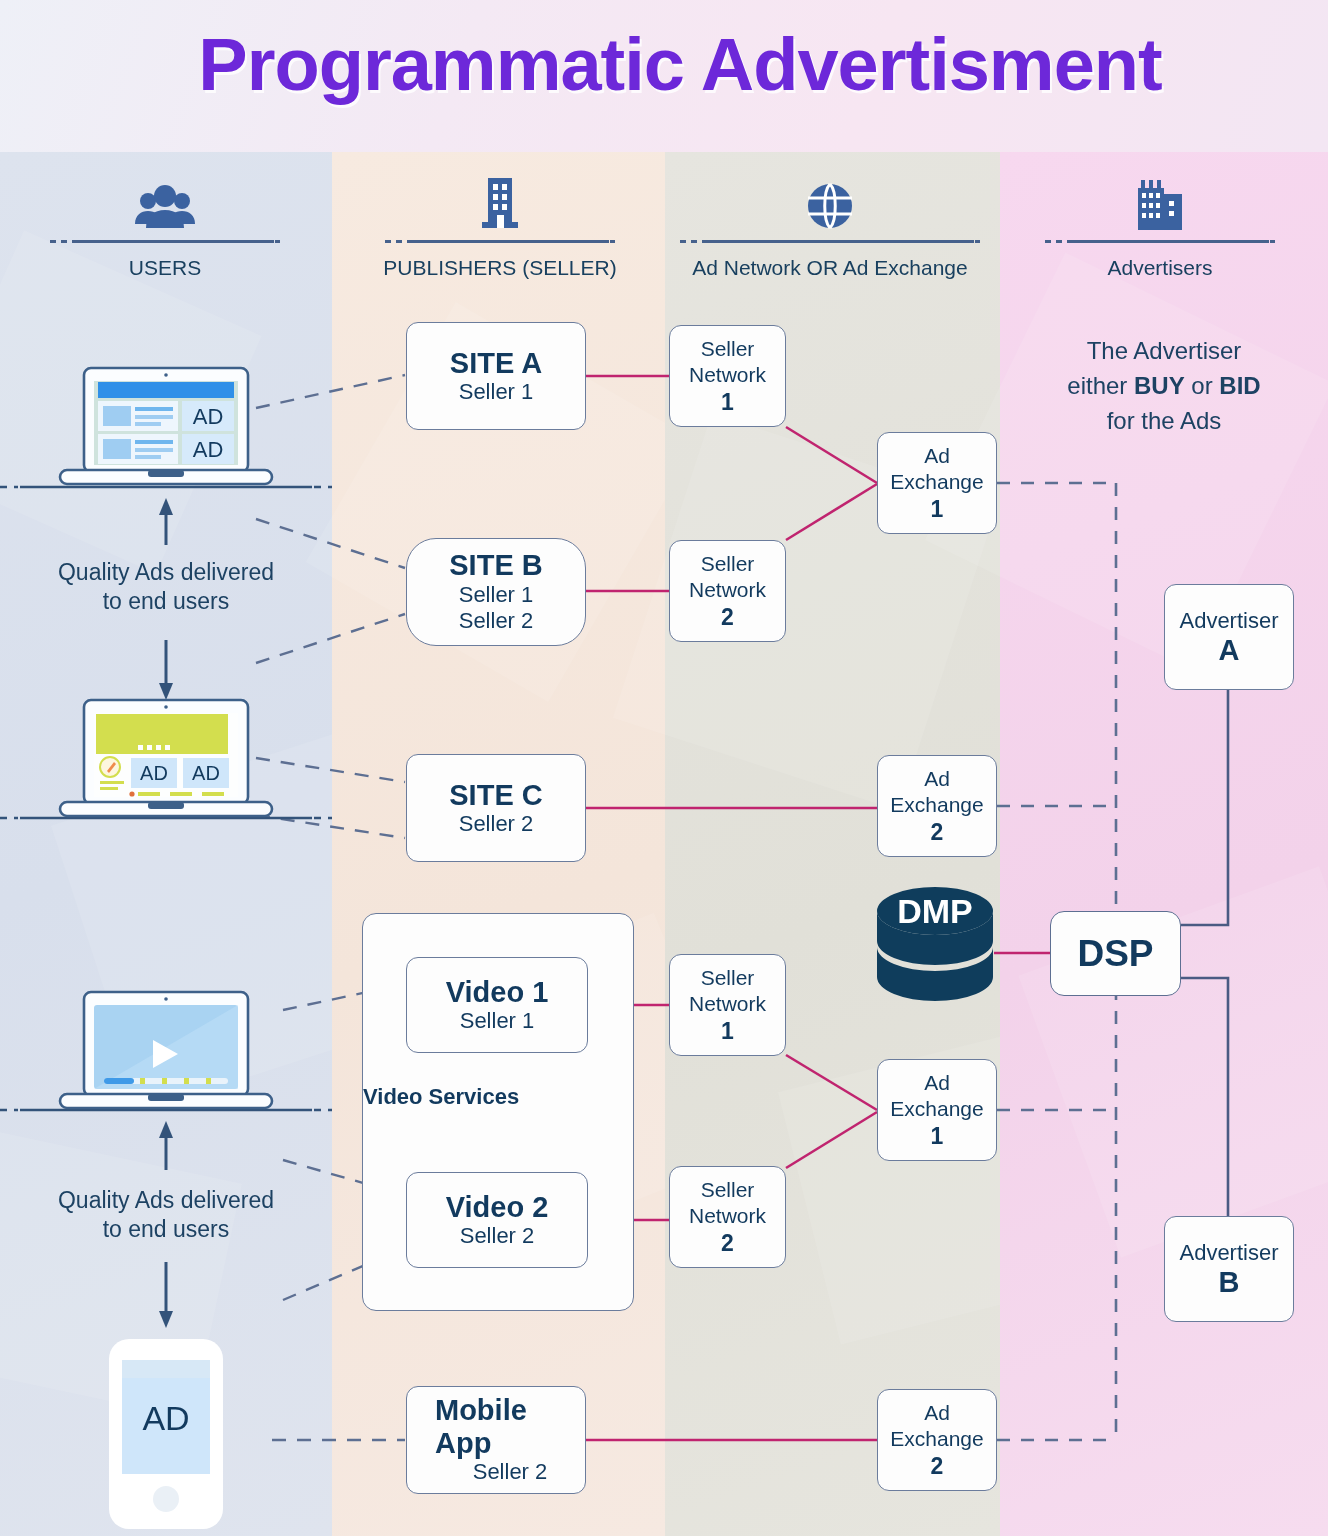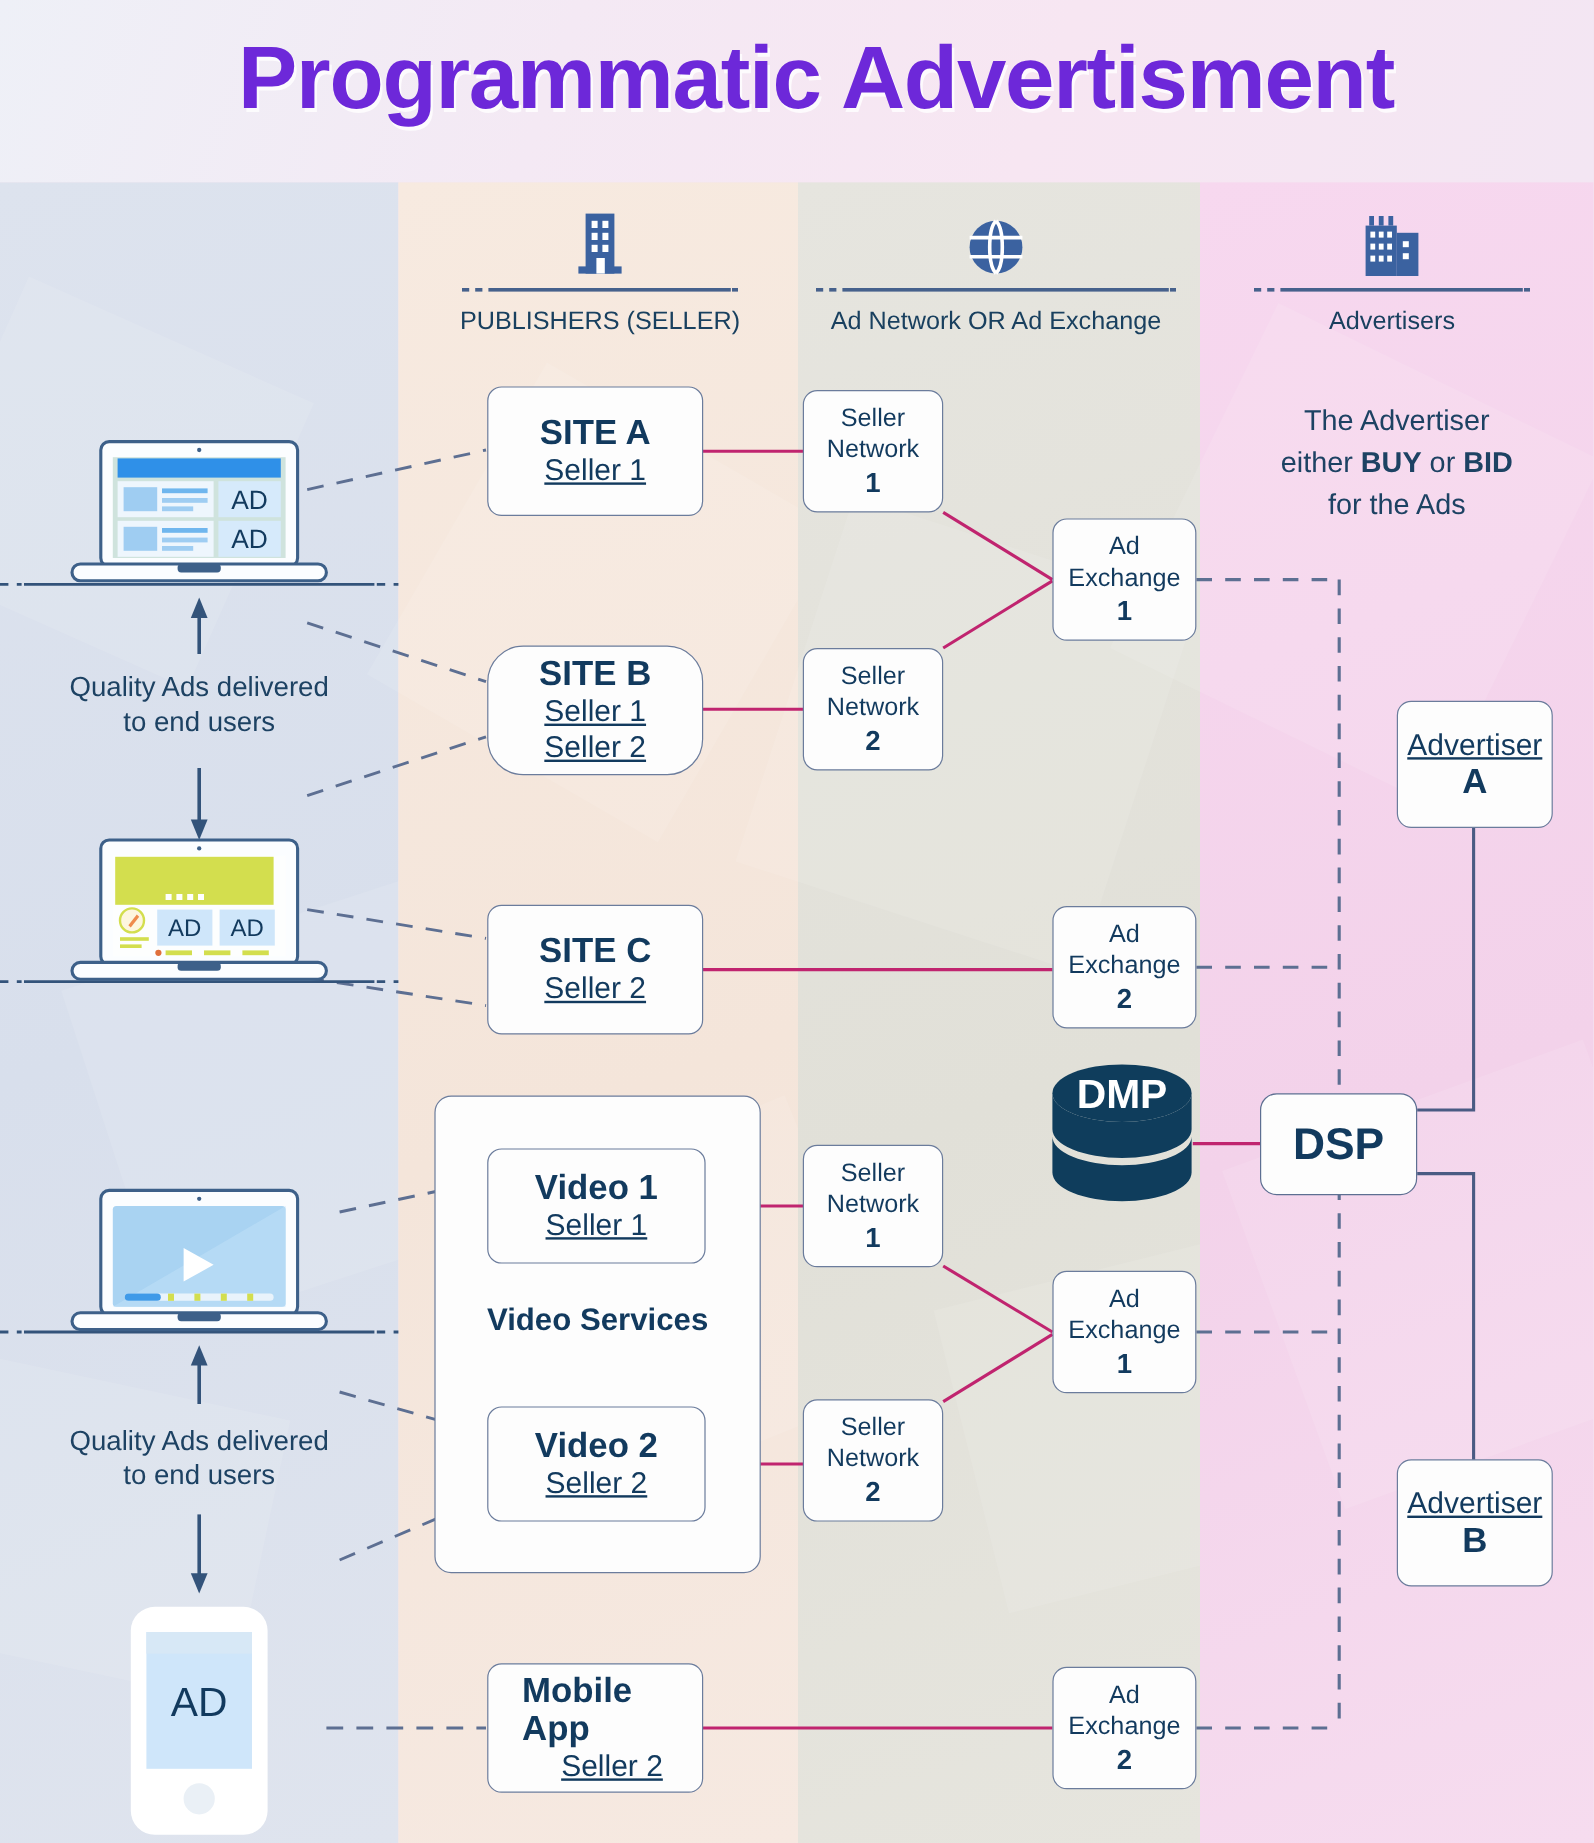--- a/index.html
+++ b/index.html
@@ -37,27 +37,27 @@
   .hdr .rule .d1{position:absolute;left:0;top:4px;width:6px;height:3px;background:#46618c;}
   .hdr .rule .d2{position:absolute;left:11px;top:4px;width:6px;height:3px;background:#46618c;}
   .hdr .rule .d3{position:absolute;right:0;top:4px;width:5px;height:3px;background:#46618c;}
   .hdr .lbl{margin-top:10px;font-size:21px;color:#19405f;font-weight:500;white-space:nowrap;}
 
   
   .node{position:absolute;background:#fdfdfd;border:1.6px solid #6b7c9c;border-radius:12px;
         box-sizing:border-box;display:flex;flex-direction:column;align-items:center;
         justify-content:center;color:#123a5e;z-index:5;}
   .node .t1{font-size:29px;font-weight:bold;line-height:1.12;}
-  .node .t2{font-size:25px;font-weight:normal;line-height:1.2;text-decoration:underline;}
+  .node .t2{font-size:22px;font-weight:normal;line-height:1.2;}
   .node .sm{font-size:21px;font-weight:normal;line-height:1.22;}
   .node .smb{font-size:23px;font-weight:bold;line-height:1.22;}
 
   .vs-wrap{position:absolute;background:#fdfdfd;border:1.6px solid #6b7c9c;border-radius:14px;
            box-sizing:border-box;z-index:4;}
-  .vs-label{position:absolute;width:100%;text-align:center;font-size:26px;font-weight:bold;color:#123a5e;}
+  .vs-label{position:absolute;width:100%;font-size:22px;font-weight:bold;color:#123a5e;}
 
   .dsp{position:absolute;background:#fdfdfd;border:1.6px solid #5d6f92;border-radius:14px;
        box-sizing:border-box;display:flex;align-items:center;justify-content:center;
        font-size:37px;font-weight:bold;color:#123a5e;z-index:7;}
 
   
   .ftext{position:absolute;text-align:center;color:#1d4263;font-size:23px;line-height:1.27;}
   .adv-note{position:absolute;text-align:center;color:#1d4263;font-size:24px;line-height:1.45;}
   .adv-note b{font-weight:bold;}
 
@@ -87,20 +87,39 @@
     <div class="facet" style="left:-10px;top:300px;width:300px;height:320px;transform:rotate(18deg);"></div>
     <div class="facet" style="left:140px;top:900px;width:300px;height:260px;transform:rotate(-14deg);"></div>
   </div>
   <div class="col col-adv">
     <div class="facet" style="left:-20px;top:150px;width:300px;height:320px;transform:rotate(26deg);"></div>
     <div class="facet" style="left:60px;top:760px;width:320px;height:300px;transform:rotate(-20deg);"></div>
   </div>
 
   <div class="title">Programmatic Advertisment</div>
 
+  <div class="hdr" style="left:45px;top:176px;width:240px;">
+    <div class="icon">
+      <svg width="64" height="48" viewBox="0 0 64 48">
+        <circle cx="15" cy="17" r="8" fill="#3b62a0"></circle>
+        <circle cx="49" cy="17" r="8" fill="#3b62a0"></circle>
+        <path d="M2 40c0-9 6-13 13-13s13 4 13 13z" fill="#3b62a0"></path>
+        <path d="M36 40c0-9 6-13 13-13s13 4 13 13z" fill="#3b62a0"></path>
+        <circle cx="32" cy="12" r="11" fill="#3b62a0"></circle>
+        <path d="M13 44c0-12 8-18 19-18s19 6 19 18z" fill="#3b62a0"></path>
+      </svg>
+    </div>
+    <div class="rule" style="width:230px;">
+        <span class="d1"></span>
+        <span class="d2"></span>
+        <span class="bar"></span>
+        <span class="d3"></span>
+      </div>
+    <div class="lbl">USERS</div>
+  </div>
 
   <div class="hdr" style="left:380px;top:176px;width:240px;">
     <div class="icon">
       <svg width="44" height="56" viewBox="0 0 44 56">
         <rect x="10" y="2" width="24" height="50" fill="#3b62a0"></rect>
         <rect x="4" y="46" width="36" height="6" fill="#3b62a0"></rect>
         <rect x="15" y="8" width="5" height="6" fill="#fff"></rect>
           <rect x="24" y="8" width="5" height="6" fill="#fff"></rect>
         <rect x="15" y="18" width="5" height="6" fill="#fff"></rect>
           <rect x="24" y="18" width="5" height="6" fill="#fff"></rect>

